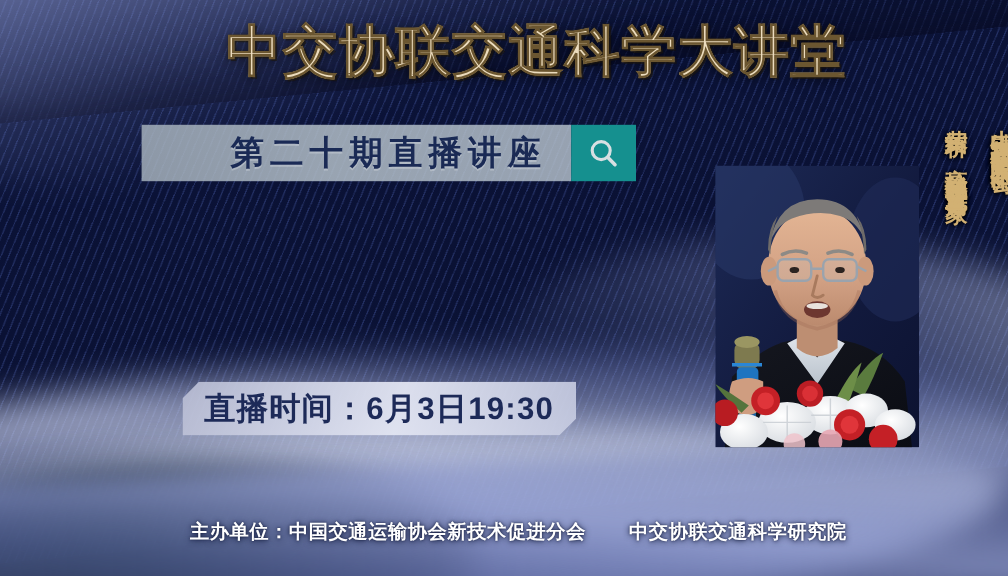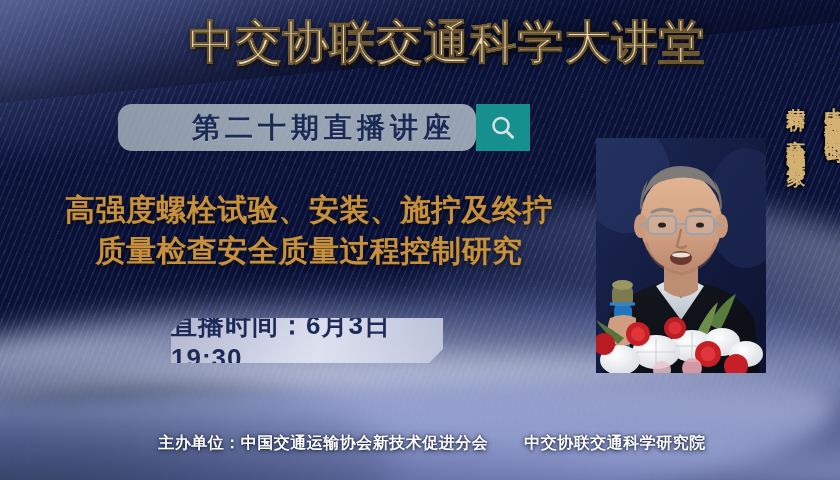--- a/index.html
+++ b/index.html
@@ -146,21 +146,20 @@
     align-items: stretch;
   }
   .subtitle-bar {
     flex: 1;
     background: linear-gradient(100deg, rgba(168,180,190,0.82) 0%, rgba(176,188,198,0.86) 45%, rgba(186,198,208,0.80) 100%);
     display: flex;
     align-items: center;
     justify-content: flex-end;
     padding-right: 20px;
     box-sizing: border-box;
-    border-radius: 14px;
   }
   .subtitle-text {
     font-size: 28px;
     font-weight: 700;
     color: #1a2a55;
     letter-spacing: 5px;
     text-shadow: 0 1px 0 rgba(255,255,255,0.25);
   }
   .search-block {
     width: 54px;
@@ -185,33 +184,32 @@
     letter-spacing: 0.5px;
     text-shadow: 0 2px 6px rgba(0,0,0,0.6), 0 0 1px rgba(90,60,16,0.8);
   }
   .headline .line2 { display: block; }
 
   
   .time-box {
     position: absolute;
     left: 152px;
     top: 318px;
-    width: 272px;
+    width: 328px;
     height: 45px;
     display: flex;
     align-items: center;
     justify-content: center;
     background: linear-gradient(104deg,
       rgba(188,192,214,0.88) 0%,
       rgba(208,212,230,0.93) 30%,
       rgba(226,229,242,0.95) 55%,
       rgba(198,203,225,0.90) 100%);
     clip-path: polygon(14px 0, 100% 0, 100% calc(100% - 14px), calc(100% - 14px) 100%, 0 100%, 0 14px);
     box-shadow: 0 2px 14px rgba(0,0,0,0.35);
-    margin-left: 19px;
   }
   .time-text {
     font-size: 26px;
     font-weight: 700;
     color: #1d2a58;
     letter-spacing: 1px;
   }
 
   
   .photo-wrap {
@@ -287,24 +285,20 @@
         <span class="subtitle-text">第二十期直播讲座</span>
       </div>
       <div class="search-block">
         <svg width="30" height="30" viewBox="0 0 30 30">
           <circle cx="13" cy="12.5" r="7.5" fill="none" stroke="#d8dfe2" stroke-width="2.6"></circle>
           <line x1="18.6" y1="18.2" x2="24.5" y2="24.2" stroke="#d8dfe2" stroke-width="3" stroke-linecap="round"></line>
         </svg>
       </div>
     </div>
 
-    <div class="headline">
-      <span>高强度螺栓试验、安装、施拧及终拧</span>
-      <span class="line2">质量检查安全质量过程控制研究</span>
-    </div>
 
     <div class="time-box">
       <span class="time-text">直播时间：6月3日19:30</span>
     </div>
 
     <div class="photo-wrap">
       <svg class="photo-svg" viewBox="0 0 170 235" preserveAspectRatio="xMidYMid slice">
         <defs>
           <linearGradient id="bgPhoto" x1="0" y1="0" x2="1" y2="1">
             <stop offset="0%" stop-color="#1d2a56"></stop>

